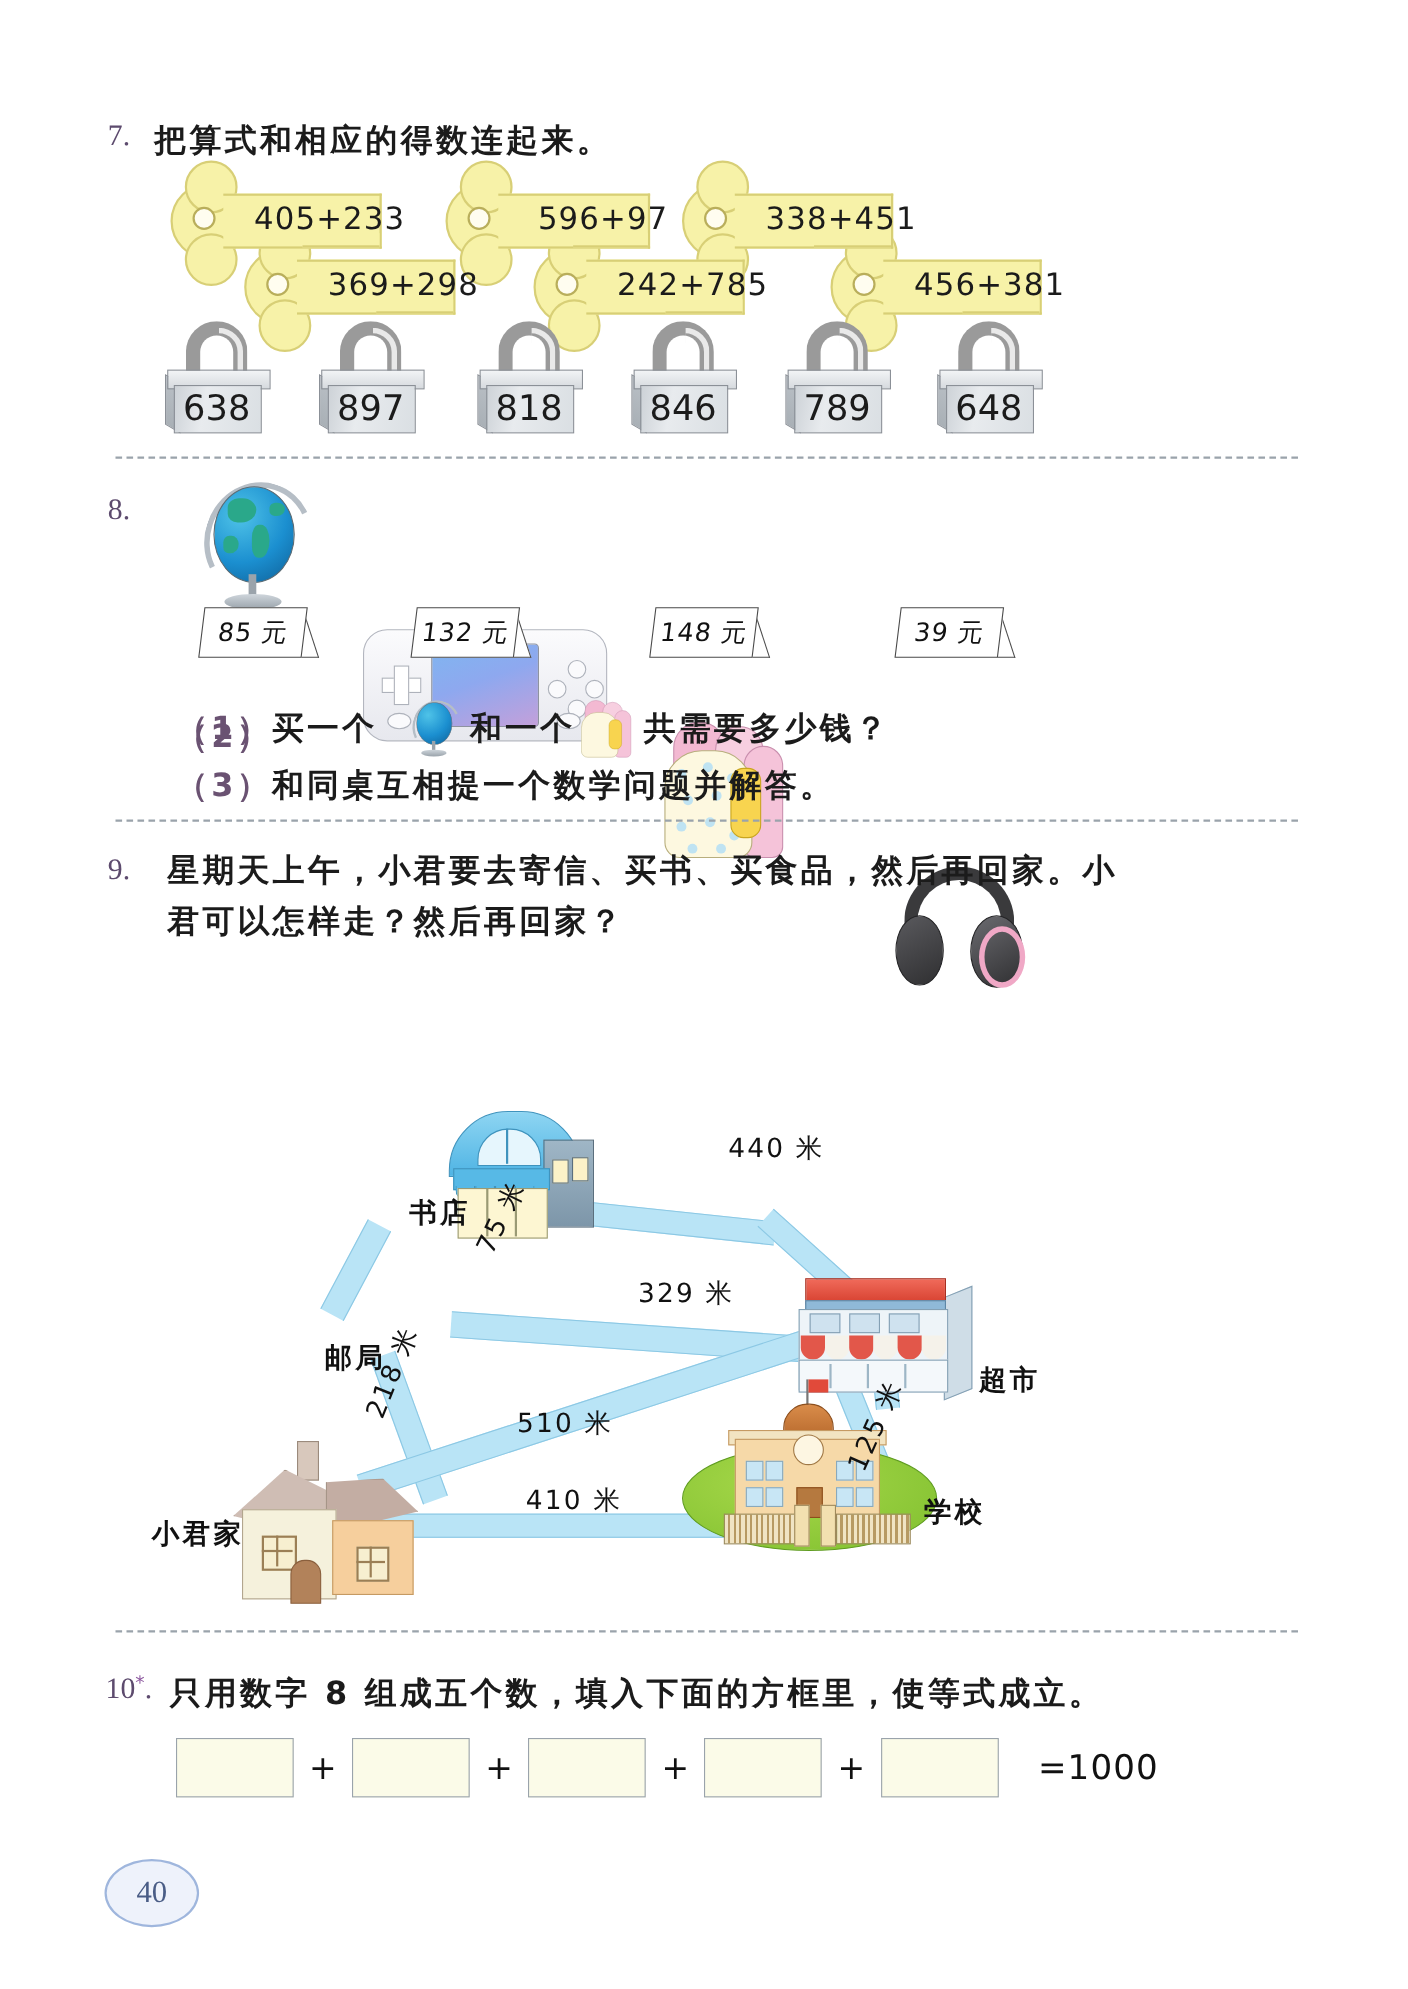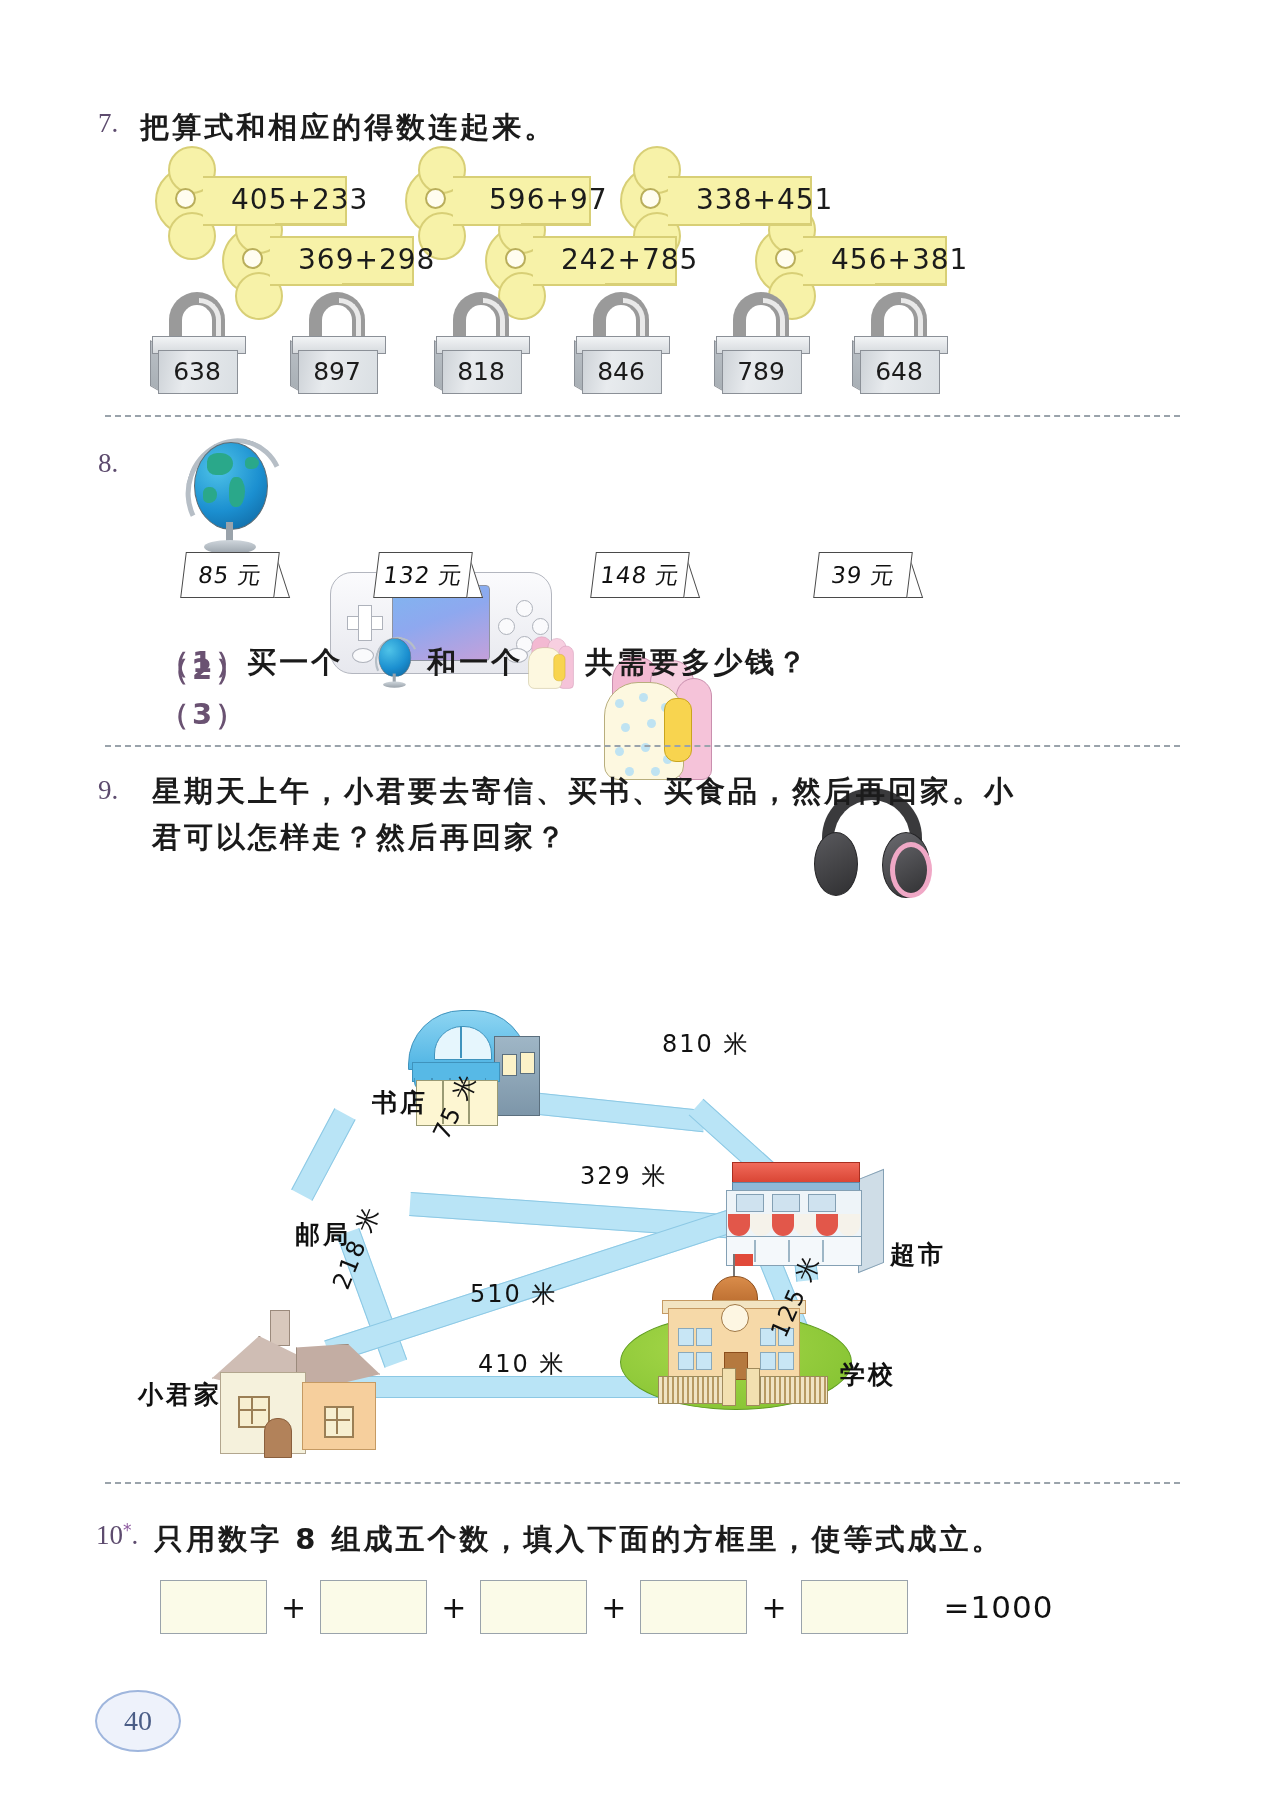--- a/index.html
+++ b/index.html
@@ -87,21 +87,21 @@
   }
   .lock .side{
     position:absolute;left:0px;top:52px;width:12px;height:44px;
     background:linear-gradient(180deg,#b9bfc5,#a9b0b6);
     border:1.5px solid #8b9097;
     transform:skewY(30deg);
   }
   .lock .num{
     position:absolute;left:8px;top:58px;width:78px;height:42px;
     display:flex;align-items:center;justify-content:center;
-    font-size:25px;color:#1b1b1b;font-family:"DejaVu Sans",sans-serif;
+    font-size:32px;color:#1b1b1b;font-family:"DejaVu Sans",sans-serif;
   }
 
   
   .goods{position:absolute;}
   .tag{
     position:absolute;width:108px;height:44px;
   }
   .tag .face{
     position:absolute;left:8px;top:0;width:92px;height:44px;
     border:1.6px solid #4a4a4a;background:#fff;
@@ -479,20 +479,21 @@
       </span>
       <span class="qtext cn" style="margin-left:6px;">共需要多少钱？</span>
     </div>
 
     <div style="position:absolute;left:160px;top:650px;display:flex;align-items:center;">
       <span class="qtext cn" style="color:#6a5272;">（2）</span>
     </div>
 
     <div style="position:absolute;left:160px;top:695px;display:flex;align-items:center;">
       <span class="qtext cn" style="color:#6a5272;">（3）</span>
+      <span class="qtext cn">和同桌互相提一个数学问题并解答。</span>
     </div>
   </section>
 
   <div class="divider" style="top:745px;"></div>
 
   <section id="q9">
     <span class="qnum" style="position:absolute;left:98px;top:775px;">9.</span>
     <div class="qtext cn" style="position:absolute;left:152px;top:772px;">星期天上午，小君要去寄信、买书、买食品，然后再回家。小</div>
     <div class="qtext cn" style="position:absolute;left:152px;top:818px;">君可以怎样走？然后再回家？</div>
 
@@ -590,21 +591,21 @@
         <div class="win" style="left:140px;top:80px;"></div>
         <div class="win" style="left:158px;top:80px;"></div>
         <div class="door"></div>
         <div class="fence" style="left:38px;width:66px;"></div>
         <div class="fence" style="left:140px;width:66px;"></div>
         <div class="gate" style="left:102px;"></div>
         <div class="gate" style="left:126px;"></div>
       </div>
       <span class="placelabel" style="left:740px;top:348px;">学校</span>
 
-      <span class="roadlabel" style="left:562px;top:18px;">810 米</span>
+      <span class="roadlabel" style="left:562px;top:18px;">440 米</span>
       <span class="roadlabel" style="left:340px;top:112px;transform:rotate(-64deg);transform-origin:0 50%;">75 米</span>
       <span class="roadlabel" style="left:480px;top:150px;">329 米</span>
       <span class="roadlabel" style="left:240px;top:262px;transform:rotate(-68deg);transform-origin:0 50%;">218 米</span>
       <span class="roadlabel" style="left:370px;top:268px;">510 米</span>
       <span class="roadlabel" style="left:378px;top:338px;">410 米</span>
       <span class="roadlabel" style="left:678px;top:310px;transform:rotate(-66deg);transform-origin:0 50%;">125 米</span>
     </div>
   </section>
 
   <div class="divider" style="top:1482px;"></div>

